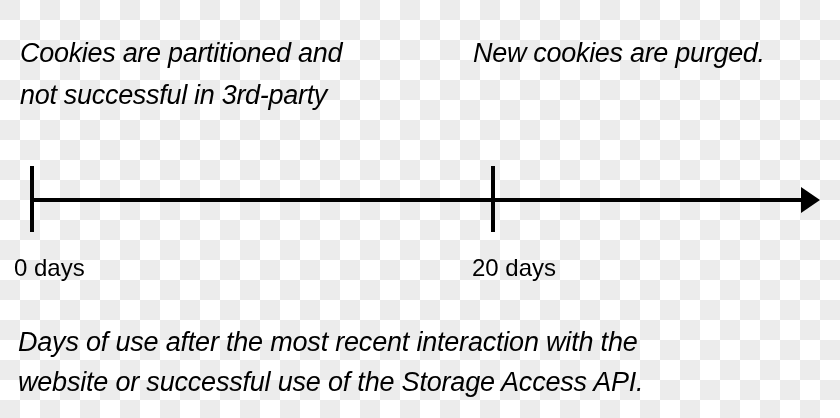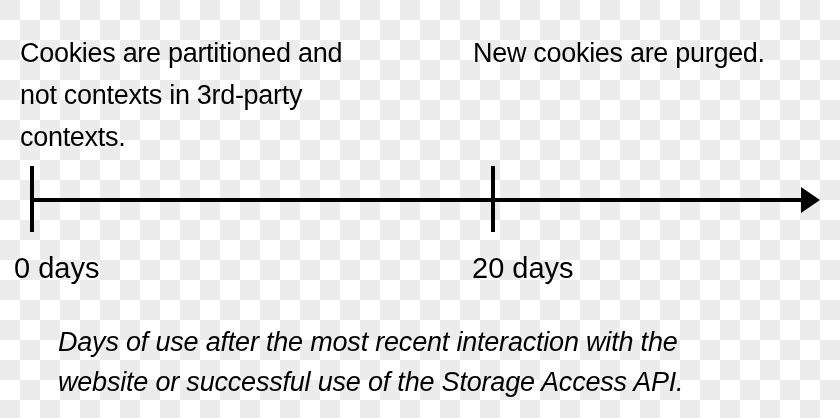--- a/index.html
+++ b/index.html
@@ -13,43 +13,43 @@
     background-position: 20px 0, 0 20px;
     font-family: "Liberation Sans", "DejaVu Sans", sans-serif;
     color: #000;
   }
   .label {
     position: absolute;
     font-size: 27px;
     line-height: 42px;
     letter-spacing: -0.3px;
     white-space: nowrap;
+    font-style: italic;
   }
   .label div { display: block; }
   #left-label { left: 20px; top: 32px; }
   #right-label { left: 473px; top: 32px; }
   .tick-label {
-    position: absolute; top: 248px; font-size: 29px; line-height: 40px;
+    position: absolute; top: 248px; font-size: 24px; line-height: 40px;
   }
   #tick0 { left: 14px; }
   #tick30 { left: 472px; }
   .caption {
     position: absolute; left: 18px; top: 322px;
     font-size: 27px; line-height: 40px; font-style: italic;
-    white-space: nowrap; letter-spacing: -0.2px; margin-left: 40px;
+    white-space: nowrap; letter-spacing: -0.2px;
   }
   svg#timeline { position: absolute; left: 0; top: 0; }
 </style>
 </head>
 <body>
 
 <div id="left-label" class="label">
   <div>Cookies are partitioned and</div>
-  <div>not contexts in 3rd-party</div>
-  <div>contexts.</div>
+  <div>not successful in 3rd-party</div>
 </div>
 
 <div id="right-label" class="label">
   <div>New cookies are purged.</div>
 </div>
 
 <svg id="timeline" width="840" height="418">
   <line x1="32" y1="200" x2="806" y2="200" stroke="#000" stroke-width="4"></line>
   <line x1="32" y1="166" x2="32" y2="232" stroke="#000" stroke-width="4"></line>
   <line x1="493" y1="166" x2="493" y2="232" stroke="#000" stroke-width="4"></line>

